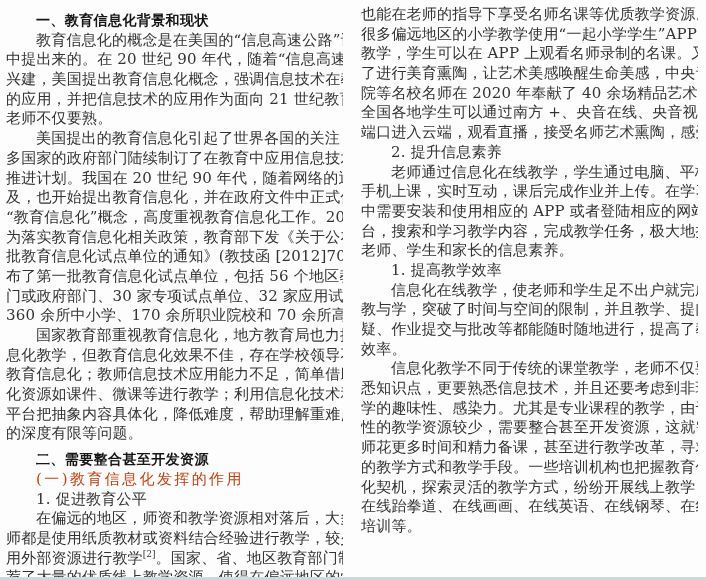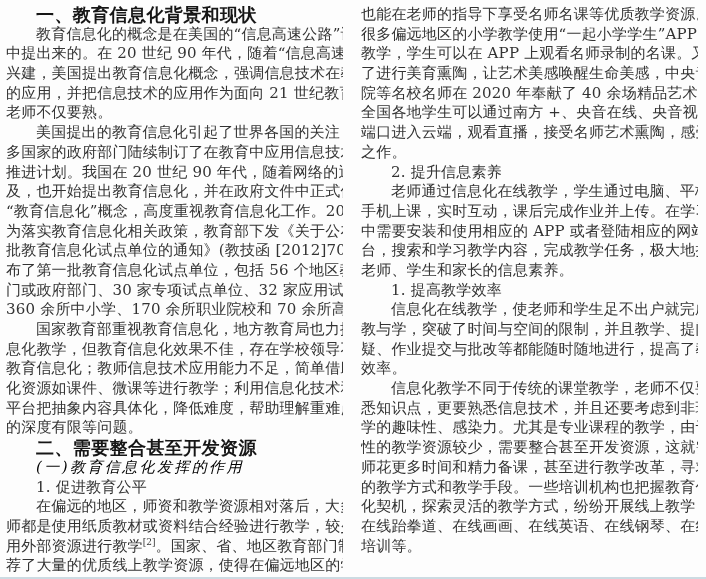--- a/index.html
+++ b/index.html
@@ -38,27 +38,27 @@
     color: #333333;
     font-family: "DejaVu Serif", "Liberation Serif", serif;
   }
   .line.p1, .line.h1, .line.kai, .line.num {
     padding-left: 30px;
   }
   .line.h1 {
     font-family: "DejaVu Sans", "Liberation Sans", sans-serif;
     font-weight: 700;
     color: #161616;
-    font-size: 18px;
+    font-size: 14px;
     letter-spacing: 0.4px;
+    margin-top: 6px;
   }
   .line.kai {
-    font-style: italic;
     letter-spacing: 2.4px;
-    color: #000000;
+    color: #c2410c;
   }
   .line sup {
     font-size: 9px;
     letter-spacing: 0;
     line-height: 0;
     vertical-align: super;
   }
 </style>
 </head>
 <body>
@@ -97,21 +97,20 @@
         <div class="line p"><span>荐了大量的优质线上教学资源，使得在偏远地区的学生</span></div>
       </div>
     <div class="column">
         <div class="line p"><span>也能在老师的指导下享受名师名课等优质教学资源。如</span></div>
         <div class="line p"><span>很多偏远地区的小学教学使用“一起小学学生”APP 进行</span></div>
         <div class="line p"><span>教学，学生可以在 APP 上观看名师录制的名课。又如为</span></div>
         <div class="line p"><span>了进行美育熏陶，让艺术美感唤醒生命美感，中央音乐学</span></div>
         <div class="line p"><span>院等名校名师在 2020 年奉献了 40 余场精品艺术活动，</span></div>
         <div class="line p"><span>全国各地学生可以通过南方 +、央音在线、央音视频等</span></div>
         <div class="line p"><span>端口进入云端，观看直播，接受名师艺术熏陶，感受大师</span></div>
-        <div class="line p"><span>之作。</span></div>
         <div class="line num"><span>2. 提升信息素养</span></div>
         <div class="line p1"><span>老师通过信息化在线教学，学生通过电脑、平板或者</span></div>
         <div class="line p"><span>手机上课，实时互动，课后完成作业并上传。在学习过程</span></div>
         <div class="line p"><span>中需要安装和使用相应的 APP 或者登陆相应的网站平</span></div>
         <div class="line p"><span>台，搜索和学习教学内容，完成教学任务，极大地提高了</span></div>
         <div class="line p"><span>老师、学生和家长的信息素养。</span></div>
         <div class="line num"><span>1. 提高教学效率</span></div>
         <div class="line p1"><span>信息化在线教学，使老师和学生足不出户就完成了</span></div>
         <div class="line p"><span>教与学，突破了时间与空间的限制，并且教学、提问与答</span></div>
         <div class="line p"><span>疑、作业提交与批改等都能随时随地进行，提高了教学</span></div>

